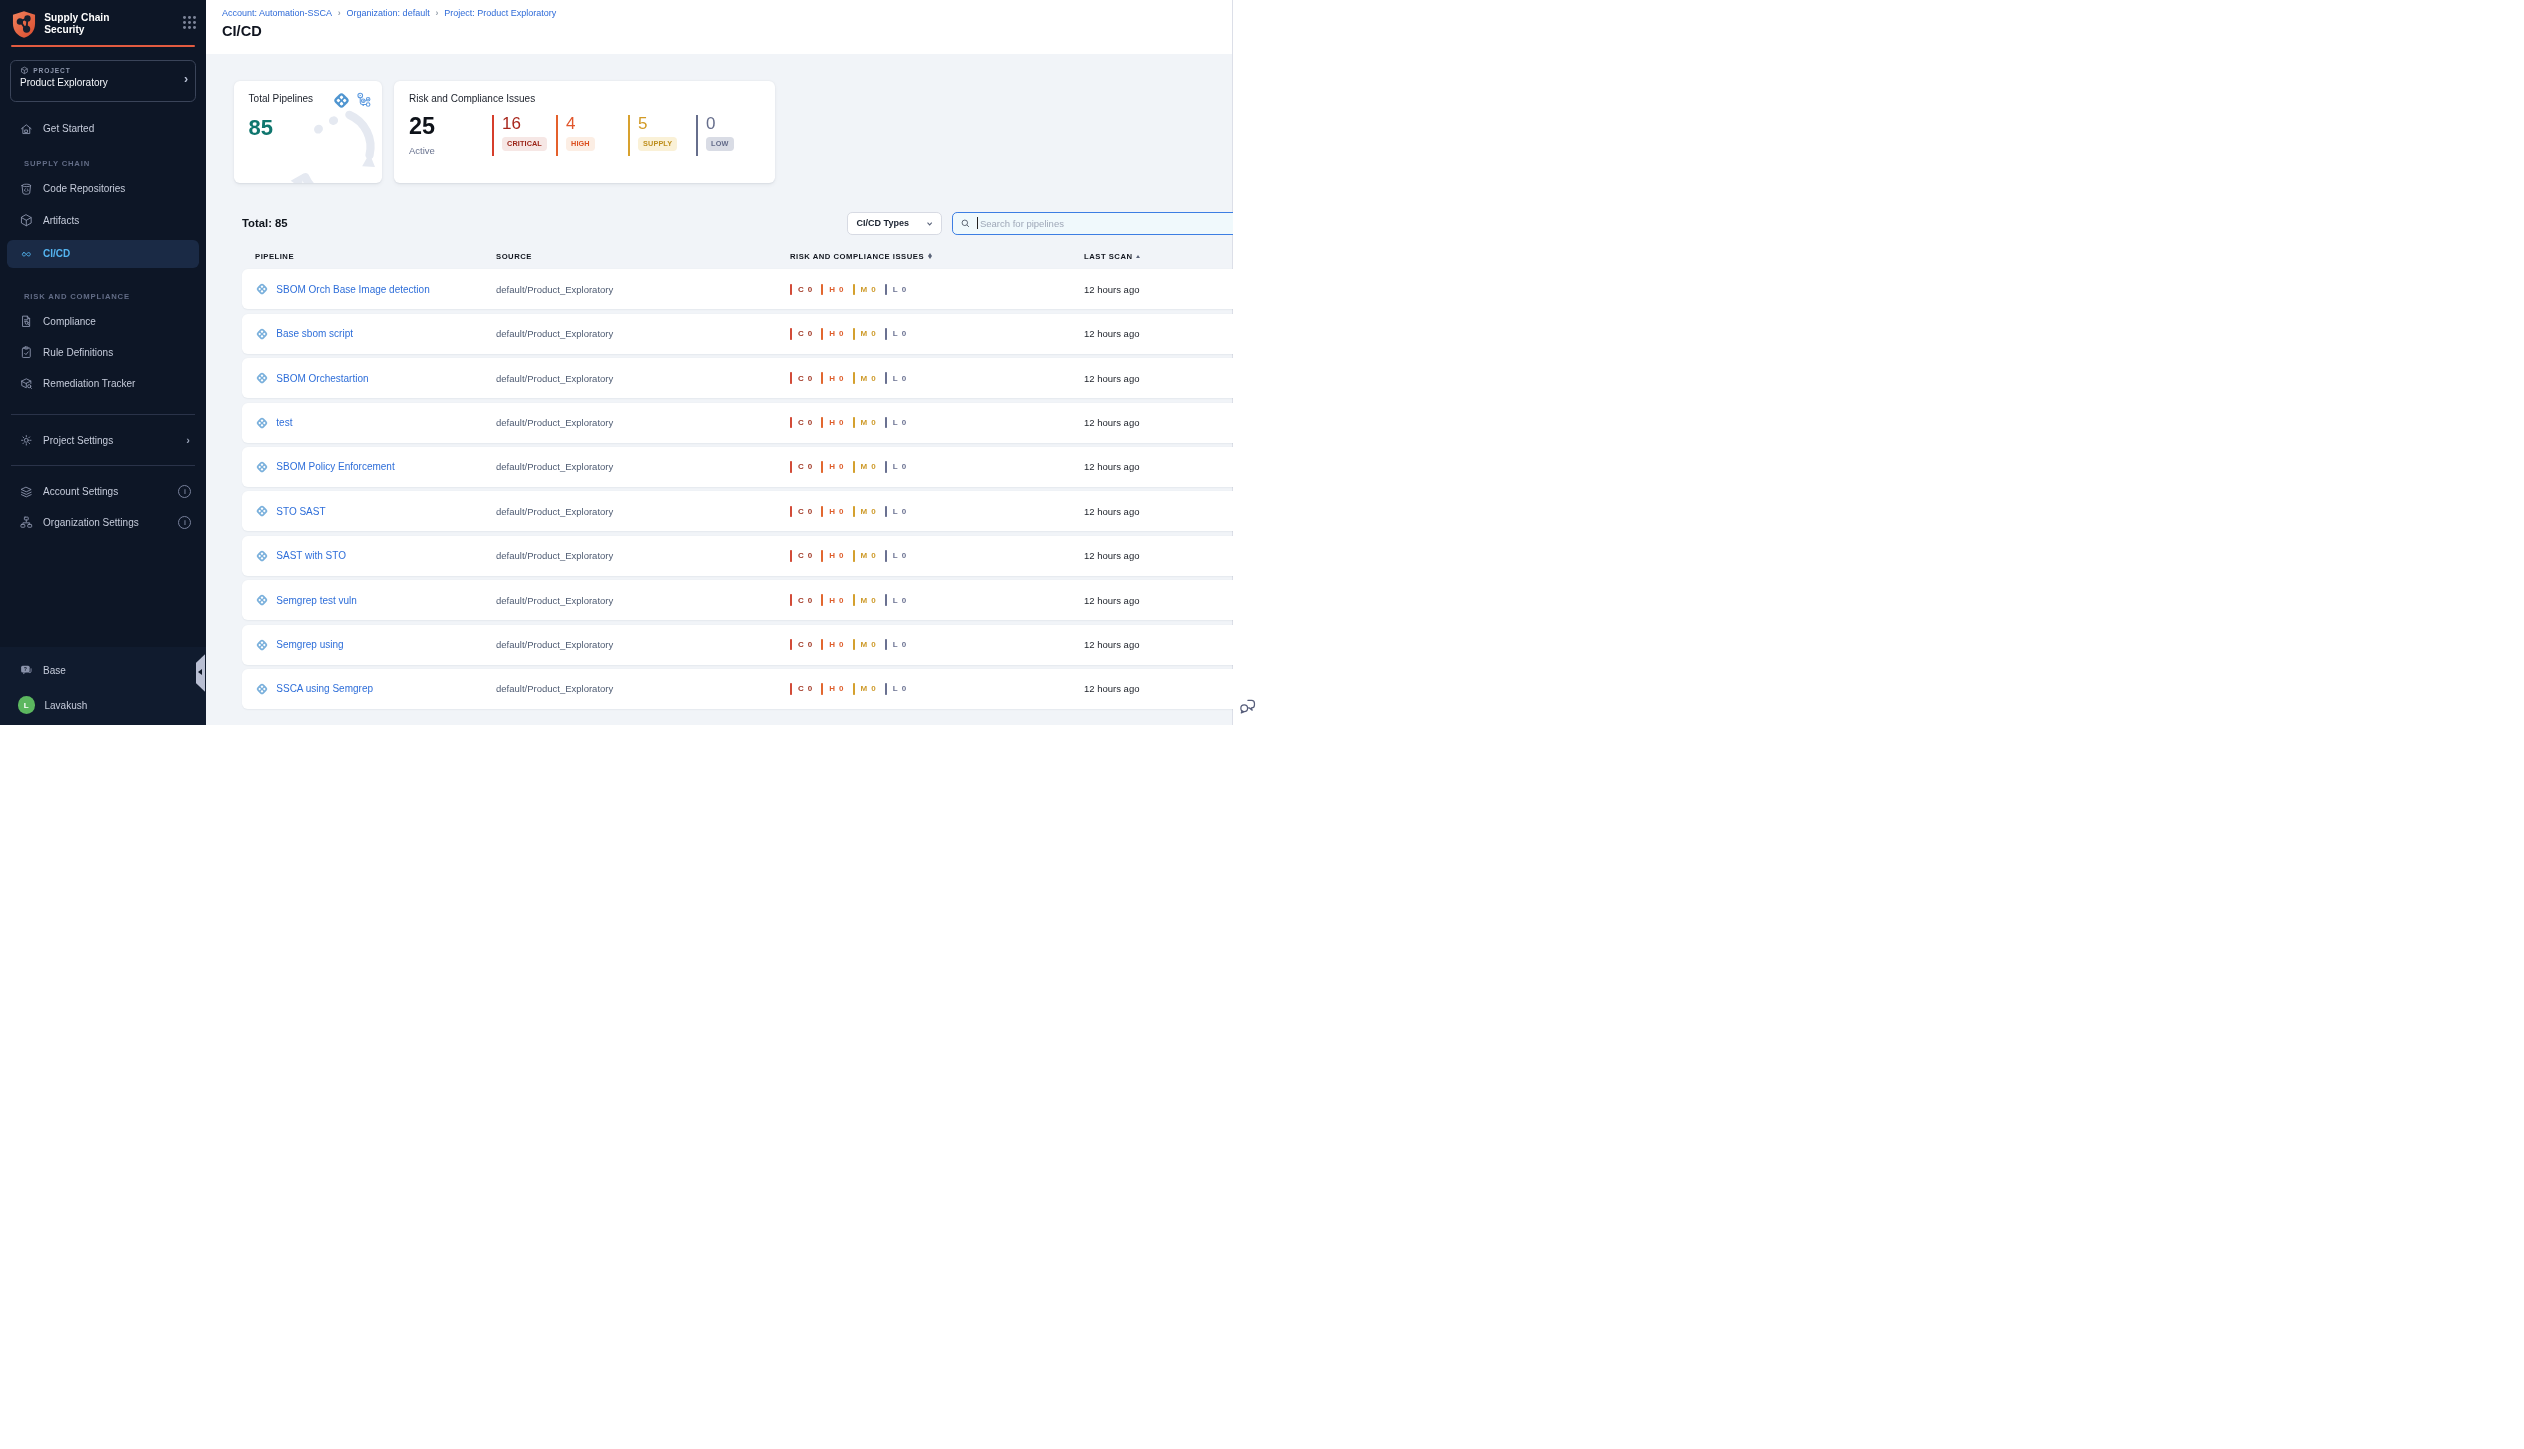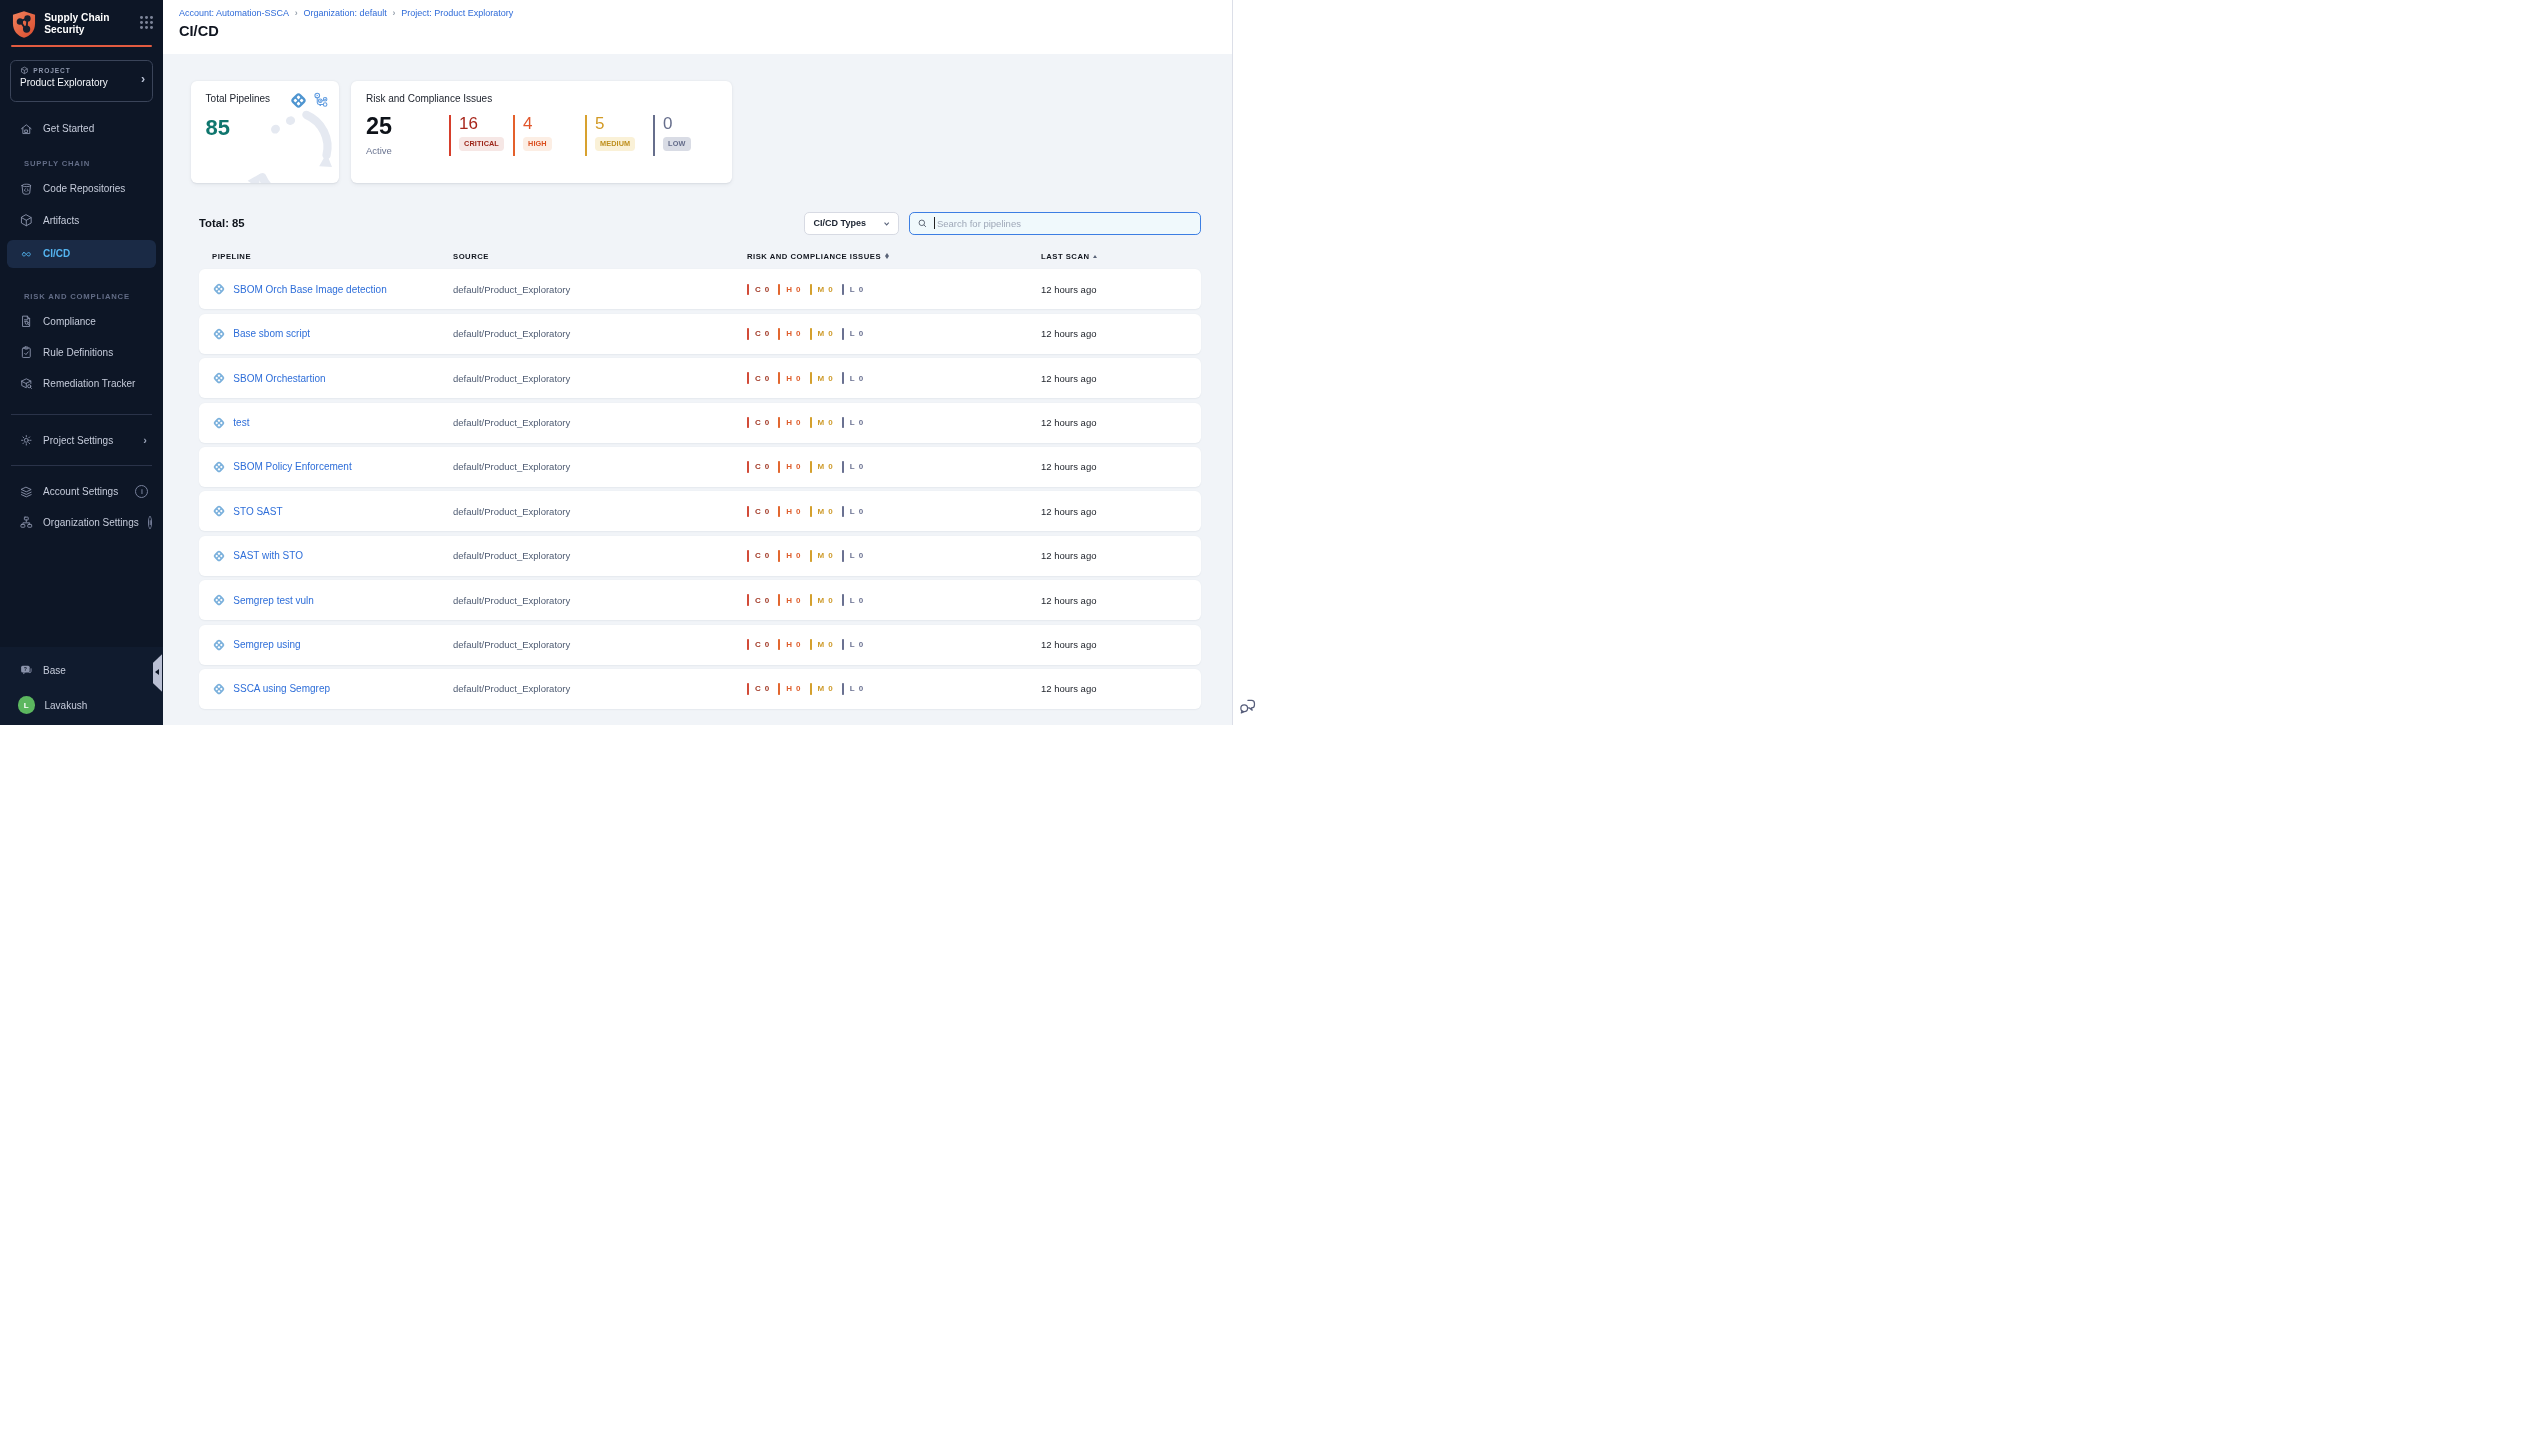--- a/index.html
+++ b/index.html
@@ -2,21 +2,21 @@
 <html style="font-size:11.7px"><head>
 <meta charset="utf-8">
 <style>
   html,body{margin:0;padding:0;}
   body{width:1262px;height:725px;overflow:hidden;background:#fff;
        font-family:"Liberation Sans","DejaVu Sans",sans-serif;
        -webkit-font-smoothing:antialiased;}
   .app{display:flex;width:1262px;height:725px;}
 
   
-  .sidebar{width:163px;flex-shrink:0;background:#0D1626;position:relative;
+  .sidebar{width:206px;flex-shrink:0;background:#0D1626;position:relative;
            display:flex;flex-direction:column;color:#C6CCDB;}
   .brand{display:flex;align-items:flex-start;padding:9.5px 10.2px 0 11px;}
   .brand svg.logo{width:26px;height:29px;flex-shrink:0;}
   .brand-title{font-size:10.2px;font-weight:700;color:#FFFFFF;line-height:12.4px;margin:2.2px 0 0 7.3px;}
   .grid-icon{margin-left:auto;margin-top:6.6px;display:grid;grid-template-columns:repeat(3,2.9px);
              grid-gap:2.2px;cursor:pointer;}
   .grid-icon i{width:2.9px;height:2.9px;border-radius:50%;background:#7C8498;}
   .brand-underline{height:2.2px;background:#E25B40;margin:6.6px 11px 0 11px;border-radius:1.5px;}
 
   .project-card{margin:12.4px 10.2px 0 10.2px;height:35px;border:0.7px solid #3A4459;border-radius:5.8px;
@@ -356,21 +356,21 @@
           <div class="card card-risk">
             <div class="card-title">Risk and Compliance Issues</div>
             <div class="risk-stats" id="risk-stats">
               <div class="active-block">
                 <div class="active-count">25</div>
                 <div class="active-label">Active</div>
               </div>
 
             <div class="sev-block" style="border-left-color: rgb(214, 62, 43);"><div class="sev-count" style="color: rgb(168, 39, 28);">16</div><span class="sev-badge" style="background: rgb(246, 231, 229); color: rgb(155, 36, 24);">CRITICAL</span></div>
                 <div class="sev-block" style="border-left-color: rgb(228, 96, 43);"><div class="sev-count" style="color: rgb(225, 85, 42);">4</div><span class="sev-badge" style="background: rgb(252, 238, 228); color: rgb(219, 79, 31);">HIGH</span></div>
-                <div class="sev-block" style="border-left-color: rgb(216, 161, 46);"><div class="sev-count" style="color: rgb(210, 154, 37);">5</div><span class="sev-badge" style="background: rgb(250, 241, 215); color: rgb(190, 143, 29);">MEDIUM</span></div>
+                <div class="sev-block" style="border-left-color: rgb(216, 161, 46);"><div class="sev-count" style="color: rgb(210, 154, 37);">5</div><span class="sev-badge" style="background: rgb(250, 241, 215); color: rgb(190, 143, 29);">SUPPLY</span></div>
                 <div class="sev-block" style="border-left-color: rgb(102, 110, 140);"><div class="sev-count" style="color: rgb(102, 110, 140);">0</div><span class="sev-badge" style="background: rgb(217, 220, 229); color: rgb(99, 107, 137);">LOW</span></div>
               </div>
           </div>
         </div>
 
         <div class="table-wrap">
           <div class="toolbar">
             <span class="toolbar-total">Total: 85</span>
             <div class="filter-dd">
               <span>CI/CD Types</span>

